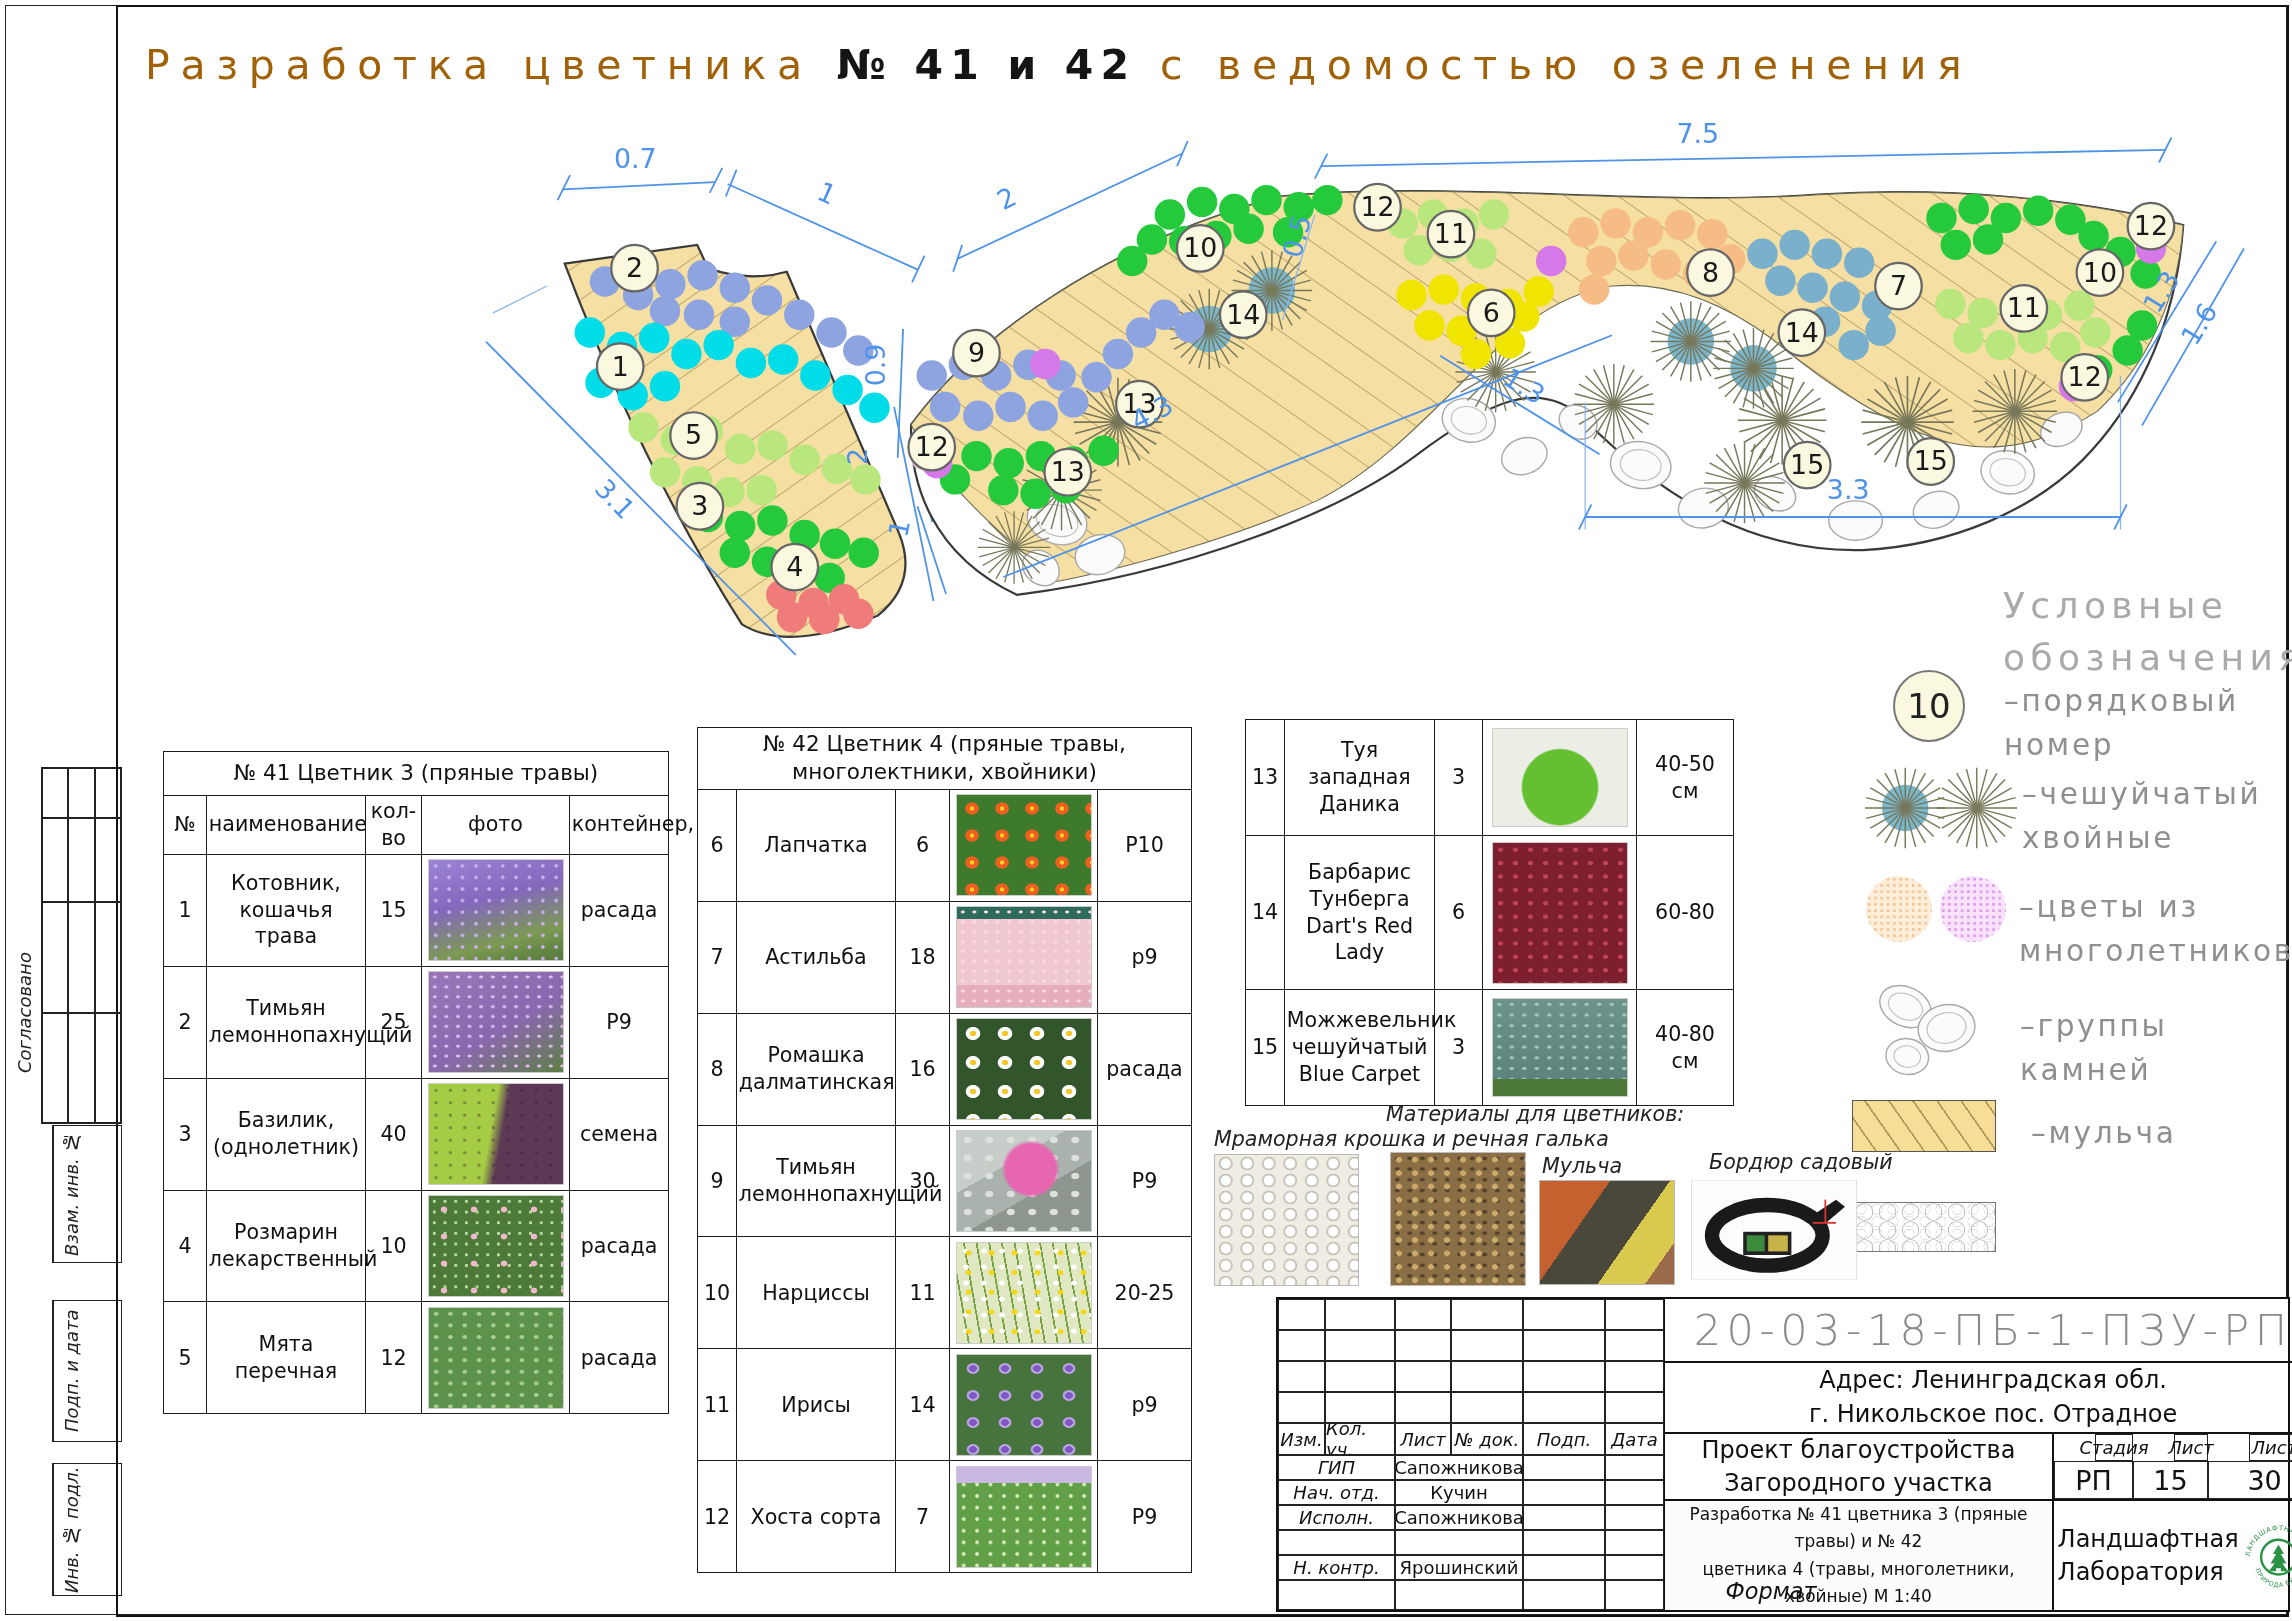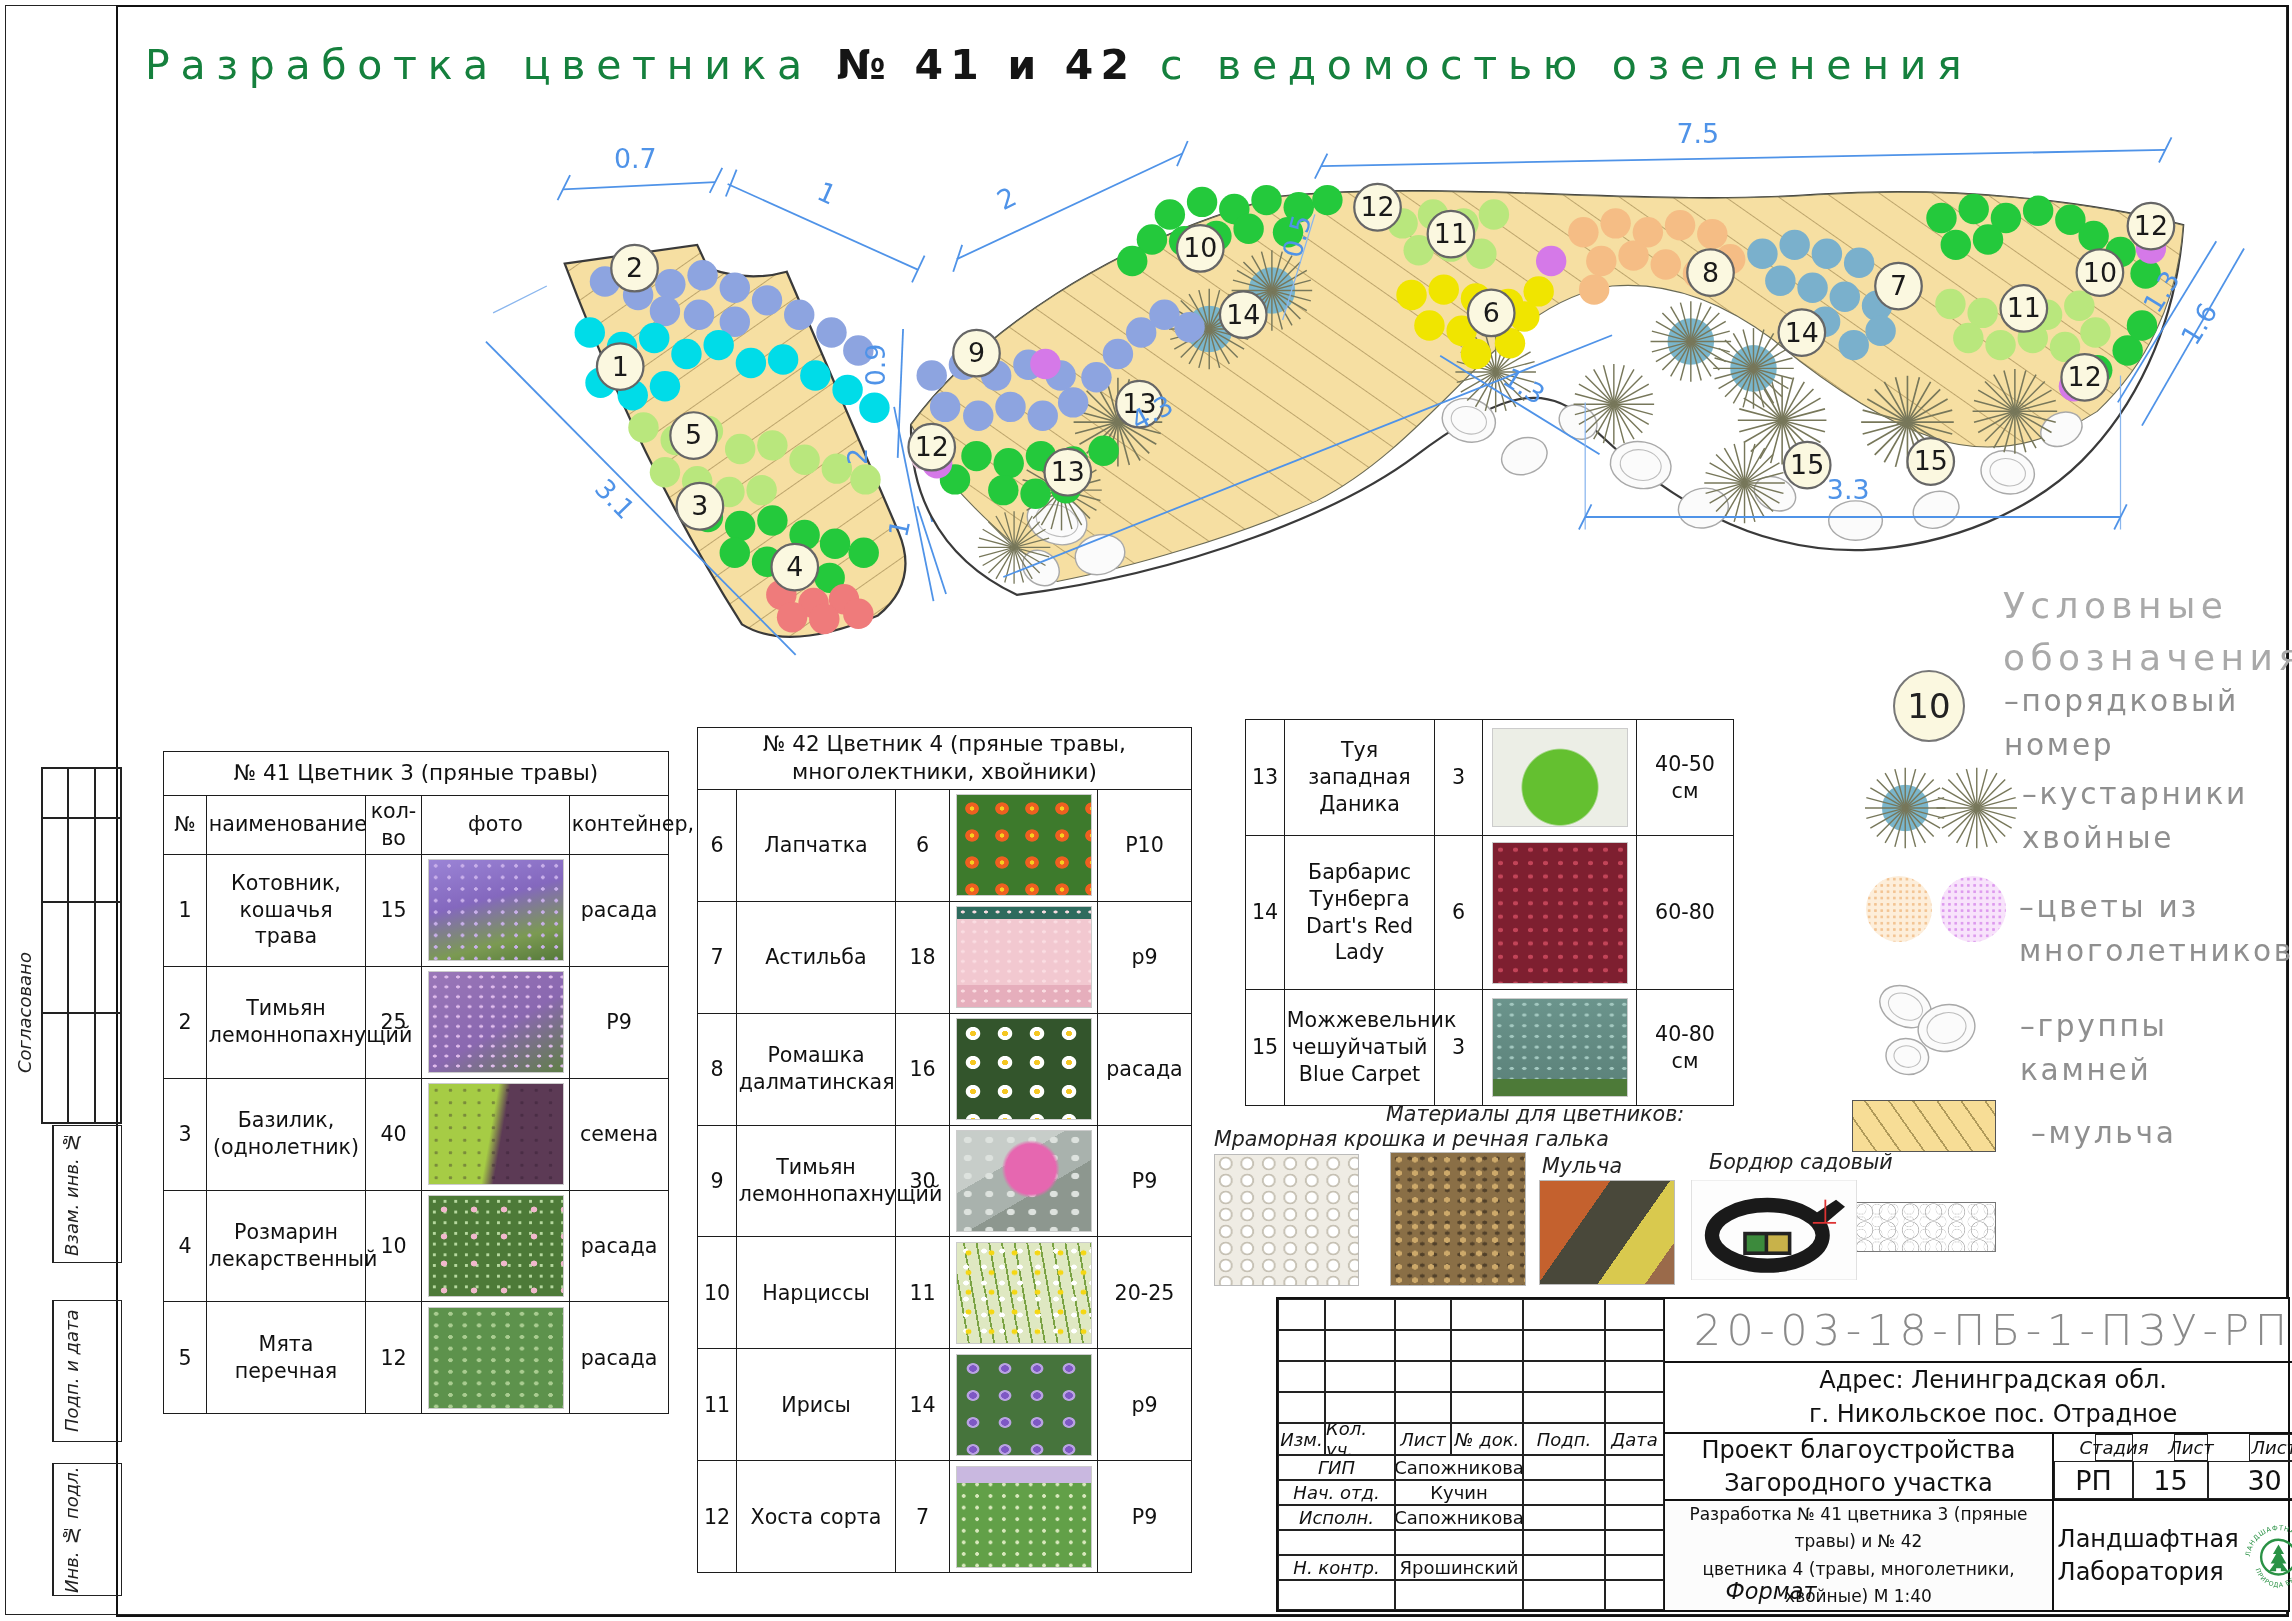--- a/index.html
+++ b/index.html
@@ -4,21 +4,21 @@
 <style>
   html,body{margin:0;padding:0;background:#e8e8e8;}
   #sheet{position:relative;width:2293px;height:1621px;background:#ffffff;overflow:hidden;
          font-family:"DejaVu Sans",sans-serif;color:#111;}
   .abs{position:absolute;}
   
   #outer-frame{left:5.4px;top:5.4px;width:2280px;height:1608px;border:1.8px solid #222;}
   #main-frame{left:116px;top:5.4px;width:2169px;height:1608px;border:2.7px solid #111;}
   
   #page-title{left:145px;top:41px;font-size:41px;letter-spacing:10.7px;white-space:nowrap;}
-  #page-title .pale{color:#15803d;font-weight:400;}
+  #page-title .pale{color:#a16207;font-weight:400;}
   #page-title .dark{color:#151515;font-weight:600;letter-spacing:7.2px;}
   
   .vtext{writing-mode:vertical-rl;transform:rotate(180deg);font-style:italic;font-size:18px;
          display:flex;align-items:center;justify-content:center;color:#222;}
   #agree-label{left:9px;top:896px;width:30px;height:233px;}
   #agree-grid{left:41px;top:767px;width:79px;height:355px;border:1.8px solid #222;
               display:grid;grid-template-columns:1fr 1fr 1fr;grid-template-rows:50px 84px 111px 1fr;}
   #agree-grid i{border:0.9px solid #222;}
   .side-box{border:1.8px solid #222;display:flex;}
   .side-box .lbl{width:34px;border-right:1.8px solid #222;}
@@ -525,21 +525,21 @@
   <div class="abs leg-label" style="left:2004px;top:679px;">
     <div>–порядковый</div>
       <div>номер</div>
   </div>
   <svg class="abs" style="left:1865px;top:763px;" width="152" height="90" viewBox="0 0 170 100">
     <circle cx="45" cy="50" r="26" fill="#7ab6cc"></circle>
       <use href="#burst" transform="translate(45,50)"></use>
     <use href="#burst" transform="translate(125,50)"></use>
   </svg>
   <div class="abs leg-label" style="left:2022px;top:772px;">
-    <div>–кустарники</div>
+    <div>–чешуйчатый</div>
       <div>хвойные</div>
   </div>
   <div class="abs dotcirc dc-peach" style="left:1866px;top:876px;"></div>
   <div class="abs dotcirc dc-violet" style="left:1940px;top:876px;"></div>
   <div class="abs leg-label" style="left:2019px;top:885px;">
     <div>–цветы из</div>
       <div>многолетников</div>
   </div>
   <svg class="abs" style="left:1868px;top:976px;" width="116" height="112" viewBox="0 0 130 125">
     <ellipse class="stone" cx="42" cy="34" rx="30" ry="22" transform="rotate(25 42 34)"></ellipse>

